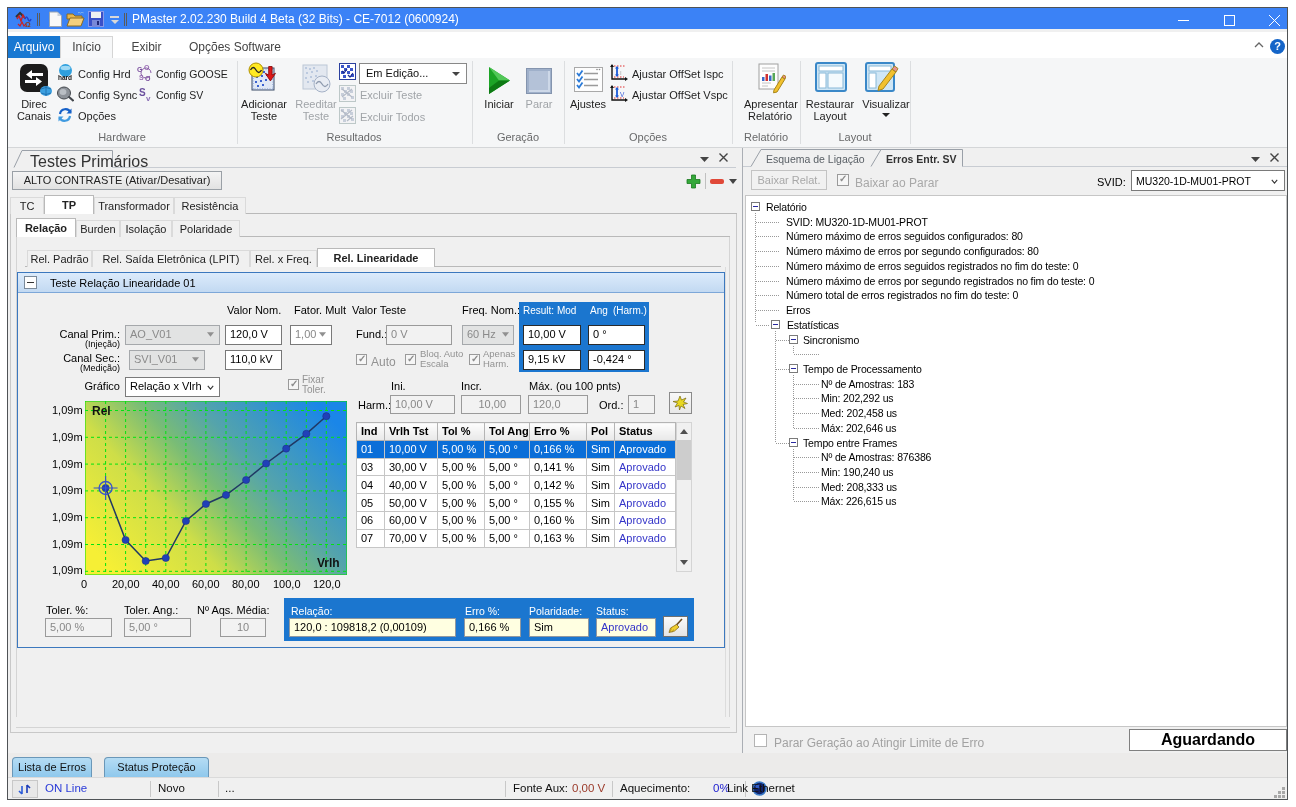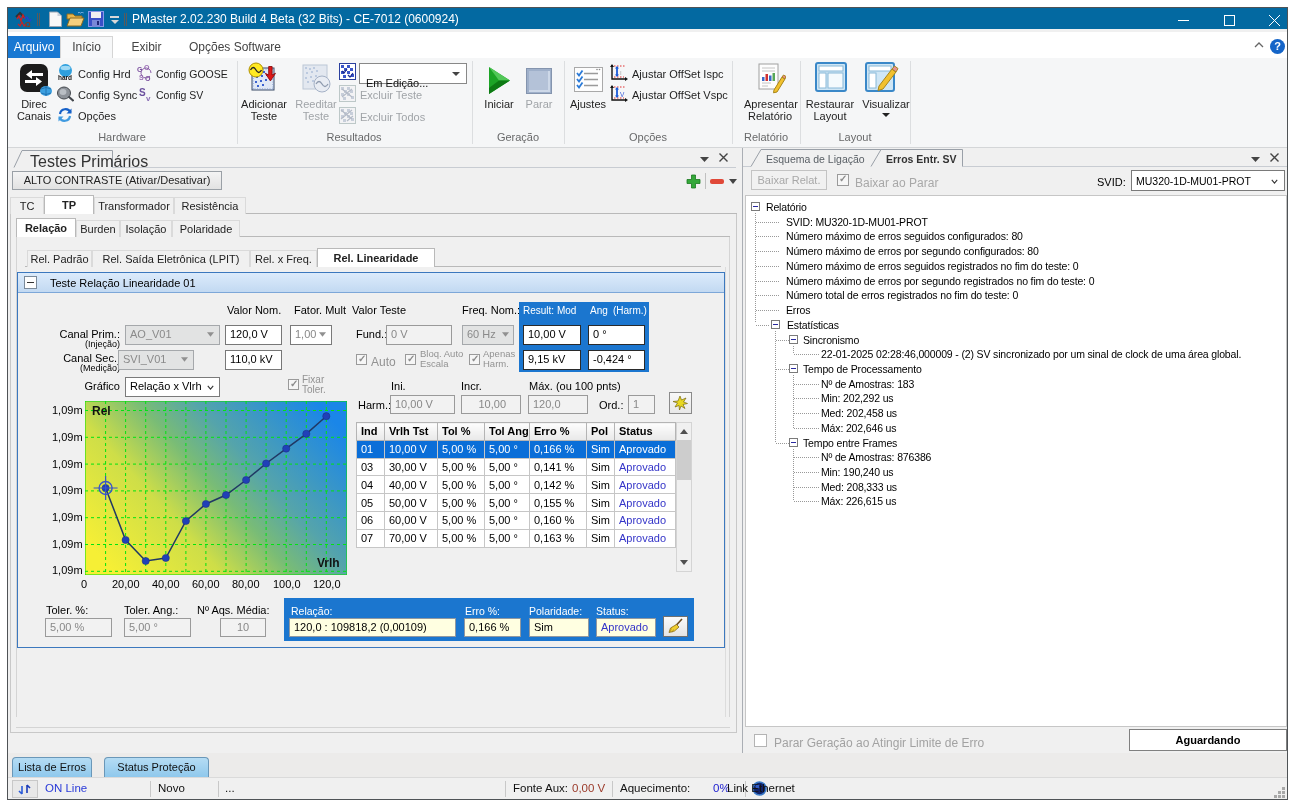--- a/index.html
+++ b/index.html
@@ -1,20 +1,20 @@
 <!DOCTYPE html>
 <html><head>
 <meta charset="utf-8">
 <style>
 *{margin:0;padding:0;box-sizing:border-box;font-family:"Liberation Sans",sans-serif;}
 html,body{width:1296px;height:807px;background:#fff;overflow:hidden;}
 .ab{position:absolute;}
 #win{position:absolute;left:7px;top:7px;width:1281px;height:793px;border:1px solid #4f5356;background:#f0f0f0;}
 
-#title{position:absolute;left:0;top:0;width:100%;height:21px;background:#0369a1;color:#fff;}
+#title{position:absolute;left:0;top:0;width:100%;height:21px;background:#3b82f6;color:#fff;}
 #title .t{position:absolute;left:124px;top:4px;font-size:12px;color:#fff;white-space:nowrap;}
 .wbtn{position:absolute;top:0;height:24px;width:46px;color:#fff;text-align:center;font-size:13px;line-height:24px;}
 
 #menurow{position:absolute;left:0;top:24px;width:100%;height:26px;background:#fff;}
 .mtab{position:absolute;top:5px;height:21px;font-size:12px;line-height:21px;text-align:center;color:#444;}
 
 #ribbon{position:absolute;left:0;top:50px;width:100%;height:90px;background:#f5f6f7;border-bottom:1px solid #d4d6d8;}
 .gsep{position:absolute;top:3px;height:83px;width:1px;background:#dcdee0;}
 .glabel{position:absolute;top:73px;height:14px;font-size:11px;color:#68696a;text-align:center;white-space:nowrap;}
 .rbig{position:absolute;font-size:11px;color:#1e1e1e;text-align:center;line-height:11.5px;white-space:nowrap;}
@@ -212,21 +212,21 @@
           <rect x="8" y="2" width="3" height="3"></rect>
           <rect x="5" y="5" width="3" height="3"></rect>
           <rect x="11" y="5" width="3" height="3"></rect>
           <rect x="2" y="8" width="3" height="3"></rect>
           <rect x="8" y="8" width="3" height="3"></rect>
           <rect x="12" y="11" width="3" height="3"></rect>
           <rect x="4" y="12" width="3" height="3"></rect>
         </g>
       <path d="M3 8l2 2 3-4M9 12l2 2 3-4" stroke="#1a2a8e" stroke-width="1.2" fill="none"></path>
     </svg>
-    <div class="ab" style="left:351px;top:5px;width:108px;height:21px;background:#fff;border:1px solid #888;font-size:11px;color:#111;padding:13px 0 0 6px">Em Edição...
+    <div class="ab" style="left:351px;top:5px;width:108px;height:21px;background:#fff;border:1px solid #888;font-size:11px;color:#111;padding:3px 0 0 6px">Em Edição...
       <div class="ab" style="right:6px;top:8px;border-left:4px solid transparent;border-right:4px solid transparent;border-top:4px solid #444"></div>
     </div>
     <svg class="ab" style="left:331px;top:27px" width="17" height="17" viewBox="0 0 17 17" opacity="0.6">
       <rect x="0.5" y="0.5" width="16" height="16" fill="#f2f2f4" stroke="#9aa"></rect>
       <g fill="#aab4c8">
           <rect x="2" y="2" width="3" height="3"></rect>
           <rect x="8" y="2" width="3" height="3"></rect>
           <rect x="5" y="5" width="3" height="3"></rect>
           <rect x="11" y="5" width="3" height="3"></rect>
           <rect x="2" y="8" width="3" height="3"></rect>
@@ -390,21 +390,21 @@
         </svg></div>
     <div class="lbl" style="left:348px;top:320px">Fund.:</div>
     <div class="inpd" style="left:378px;top:317px;width:66px;height:20px">0 V</div>
     <div class="cmb" style="left:454px;top:317px;width:52px;height:20px">60 Hz<svg class="chev" style="right:4px;top:6px" width="8" height="5" viewBox="0 0 8 5">
           <path d="M0 0l4 5 4-5" fill="#909090"></path>
         </svg></div>
     <div class="inp" style="left:515px;top:317px;width:58px;height:20px;border-color:#2a2a2a">10,00 V</div>
     <div class="inp" style="left:580px;top:317px;width:57px;height:20px;border-color:#2a2a2a">0 °</div>
     <div class="lblr" style="left:32px;top:344px;width:80px">Canal Sec.:</div>
     <div class="lbls" style="left:32px;top:355px;width:80px">(Medição)</div>
-    <div class="cmb" style="left:110px;top:342px;width:76px;height:20px">SVI_V01<svg class="chev" style="right:5px;top:6px" width="8" height="5" viewBox="0 0 8 5">
+    <div class="cmb" style="left:121px;top:342px;width:76px;height:20px">SVI_V01<svg class="chev" style="right:5px;top:6px" width="8" height="5" viewBox="0 0 8 5">
           <path d="M0 0l4 5 4-5" fill="#909090"></path>
         </svg></div>
     <div class="inp" style="left:217px;top:342px;width:57px;height:20px">110,0 kV</div>
     <div class="cbx" style="left:348px;top:346px"></div>
       <div class="ckm" style="left:350px;top:345px">✓</div>
     <div class="lblg" style="left:363px;top:347px">Auto</div>
     <div class="cbx" style="left:397px;top:346px"></div>
       <div class="ckm" style="left:399px;top:345px">✓</div>
     <div class="lblg" style="left:412px;top:341px;font-size:9.5px;line-height:9.5px">Bloq. Auto<br>Escala</div>
     <div class="cbx" style="left:461px;top:346px"></div>
@@ -622,21 +622,20 @@
     <div class="tline" style="left:43px;top:81px">Número máximo de erros seguidos configurados: 80</div>
     <div class="tline" style="left:43px;top:96px">Número máximo de erros por segundo configurados: 80</div>
     <div class="tline" style="left:43px;top:111px">Número máximo de erros seguidos registrados no fim do teste: 0</div>
     <div class="tline" style="left:43px;top:126px">Número máximo de erros por segundo registrados no fim do teste: 0</div>
     <div class="tline" style="left:43px;top:140px">Número total de erros registrados no fim do teste: 0</div>
     <div class="tline" style="left:43px;top:155px">Erros</div>
     <div class="tbox" style="left:28px;top:172px"></div>
     <div class="tline" style="left:44px;top:170px">Estatísticas</div>
     <div class="tbox" style="left:46px;top:187px"></div>
     <div class="tline" style="left:60px;top:185px">Sincronismo</div>
-    <div class="tline" style="left:78px;top:199px">22-01-2025 02:28:46,000009 - (2) SV sincronizado por um sinal de clock de uma área global.</div>
     <div class="tbox" style="left:46px;top:216px"></div>
     <div class="tline" style="left:60px;top:214px">Tempo de Processamento</div>
     <div class="tline" style="left:78px;top:229px">Nº de Amostras: 183</div>
     <div class="tline" style="left:78px;top:243px">Min: 202,292 us</div>
     <div class="tline" style="left:78px;top:258px">Med: 202,458 us</div>
     <div class="tline" style="left:78px;top:273px">Máx: 202,646 us</div>
     <div class="tbox" style="left:46px;top:290px"></div>
     <div class="tline" style="left:60px;top:288px">Tempo entre Frames</div>
     <div class="tline" style="left:78px;top:302px">Nº de Amostras: 876386</div>
     <div class="tline" style="left:78px;top:317px">Min: 190,240 us</div>
@@ -664,21 +663,21 @@
     <div class="doth" style="left:51px;top:265px;width:26px"></div>
     <div class="doth" style="left:51px;top:280px;width:26px"></div>
     <div class="dotv" style="left:50px;top:301px;height:52px"></div>
     <div class="doth" style="left:51px;top:309px;width:26px"></div>
     <div class="doth" style="left:51px;top:324px;width:26px"></div>
     <div class="doth" style="left:51px;top:339px;width:26px"></div>
     <div class="doth" style="left:51px;top:353px;width:26px"></div>
 
     <div class="cbx" style="left:11px;top:586px;width:13px;height:13px;background:#fff;border-color:#b4b4b4"></div>
     <div class="lblg" style="left:31px;top:588px;color:#a2a2a2">Parar Geração ao Atingir Limite de Erro</div>
-    <div class="ab" style="left:386px;top:581px;width:158px;height:22px;background:#fff;border:1px solid #808080;font-size:11px;font-weight:bold;text-align:center;line-height:20px;color:#000">Aguardando</div>
+    <div class="ab" style="left:386px;top:581px;width:158px;height:22px;background:#fff;border:1px solid #808080;font-size:16px;font-weight:bold;text-align:center;line-height:20px;color:#000">Aguardando</div>
   </div>
 
   <div class="ab" style="left:0;top:745px;width:1279px;height:24px;background:#ecebea">
     <div class="ab" style="left:4px;top:4px;width:80px;height:20px;background:linear-gradient(#b5dcf4,#8fc8ec);border:1px solid #6a97b8;border-bottom:none;border-radius:4px 4px 0 0;font-size:11px;text-align:center;line-height:19px;color:#111">Lista de Erros</div>
     <div class="ab" style="left:96px;top:4px;width:105px;height:20px;background:linear-gradient(#b5dcf4,#8fc8ec);border:1px solid #6a97b8;border-bottom:none;border-radius:4px 4px 0 0;font-size:11px;text-align:center;line-height:19px;color:#111">Status Proteção</div>
   </div>
 
   <div class="ab" style="left:0;top:769px;width:1279px;height:22px;background:#f0f0f0;border-top:1px solid #dadada">
     <div class="ab" style="left:4px;top:2px;width:26px;height:18px;background:#e8e8e8;border:1px solid #c8c8c8">
       <svg width="14" height="13" style="margin:2px 0 0 5px" viewBox="0 0 14 13">

